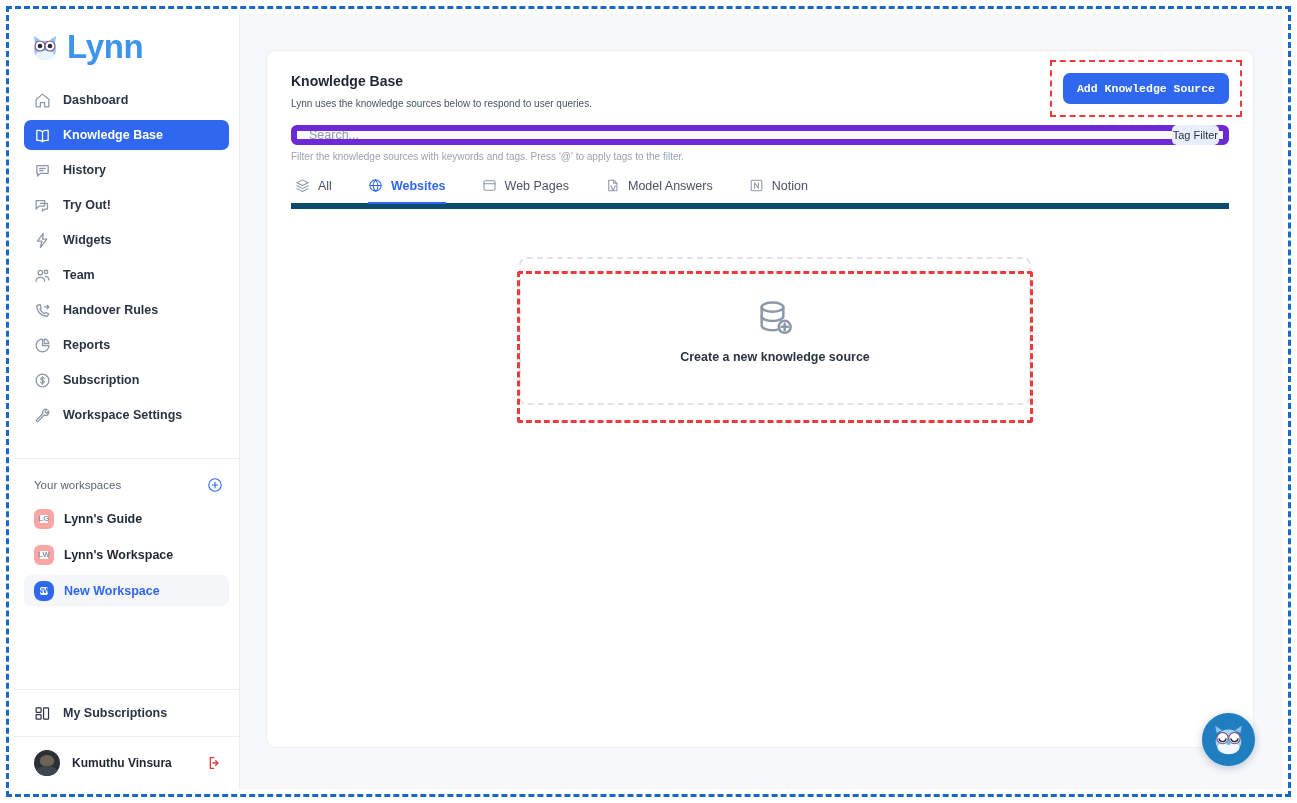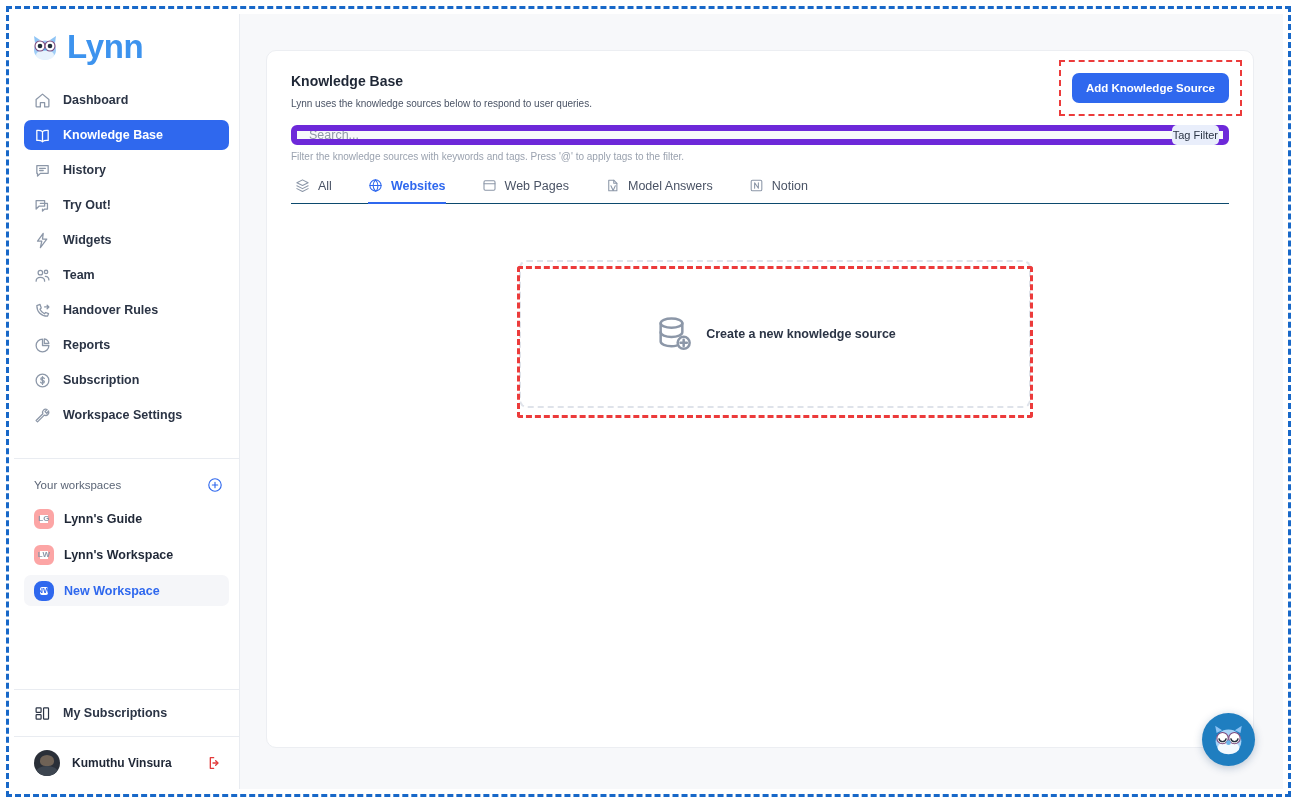--- a/index.html
+++ b/index.html
@@ -183,21 +183,21 @@
     display: flex; align-items: flex-start; justify-content: space-between;
   }
   .page-title { font-size: 14px; font-weight: bold; color: #1f2736; }
   .page-sub { font-size: 10px; color: #4a5365; margin-top: 9px; }
 
   .btn-primary {
     background: #2f68ee;
     color: #ffffff;
     border: none;
     border-radius: 7px;
-    font-family: Liberation Sans, sans-serif;
+    font-family: Liberation Mono, monospace;
     font-size: 11.5px;
     font-weight: bold;
     padding: 9px 14px;
     cursor: pointer;
     white-space: nowrap;
   }
   .btn-wrap { position: relative; }
   .ann-red {
     position: absolute;
     border: 2px dashed #ec3b3b;
@@ -235,47 +235,47 @@
     cursor: pointer;
     white-space: nowrap;
   }
   .search-hint { font-size: 10px; color: #9aa2af; margin-top: 6px; }
 
   .tabs {
     margin-top: 16px;
     display: flex;
     align-items: flex-end;
     gap: 36px;
-    border-bottom: 1px solid #0c4a6e;
+    border-bottom: 6px solid #0c4a6e;
     padding-left: 4px;
   }
   .tab {
     display: flex; align-items: center; gap: 8px;
     padding-bottom: 9px;
     cursor: pointer;
     font-size: 12.5px;
     color: #4a5365;
     border-bottom: 2px solid transparent;
     margin-bottom: -1px;
   }
   .tab .ico { width: 15px; height: 15px; color: #8c97a8; flex: 0 0 15px; }
   .tab.active { color: #2f68ee; font-weight: bold; border-bottom-color: #2f68ee; }
   .tab.active .ico { color: #2f68ee; }
 
   
   .tile-area { position: relative; height: 300px; }
   .create-tile {
     position: absolute;
-    left: 228px; top: 56px;
+    left: 228px; top: 48px;
     width: 512px; height: 148px;
     border: 2px dashed #dfe3ea;
     border-radius: 8px;
     background: #ffffff;
     display: flex;
-    flex-direction: row;
+    flex-direction: column;
     align-items: center;
     justify-content: center;
     gap: 12px;
     cursor: pointer;
   }
   .create-tile .db-ico { width: 40px; height: 40px; color: #8c97a8; }
   .create-tile-label { font-size: 12.5px; font-weight: bold; color: #2b3445; }
   .ann-tile {
     position: absolute;
     left: 226px; top: 62px;

